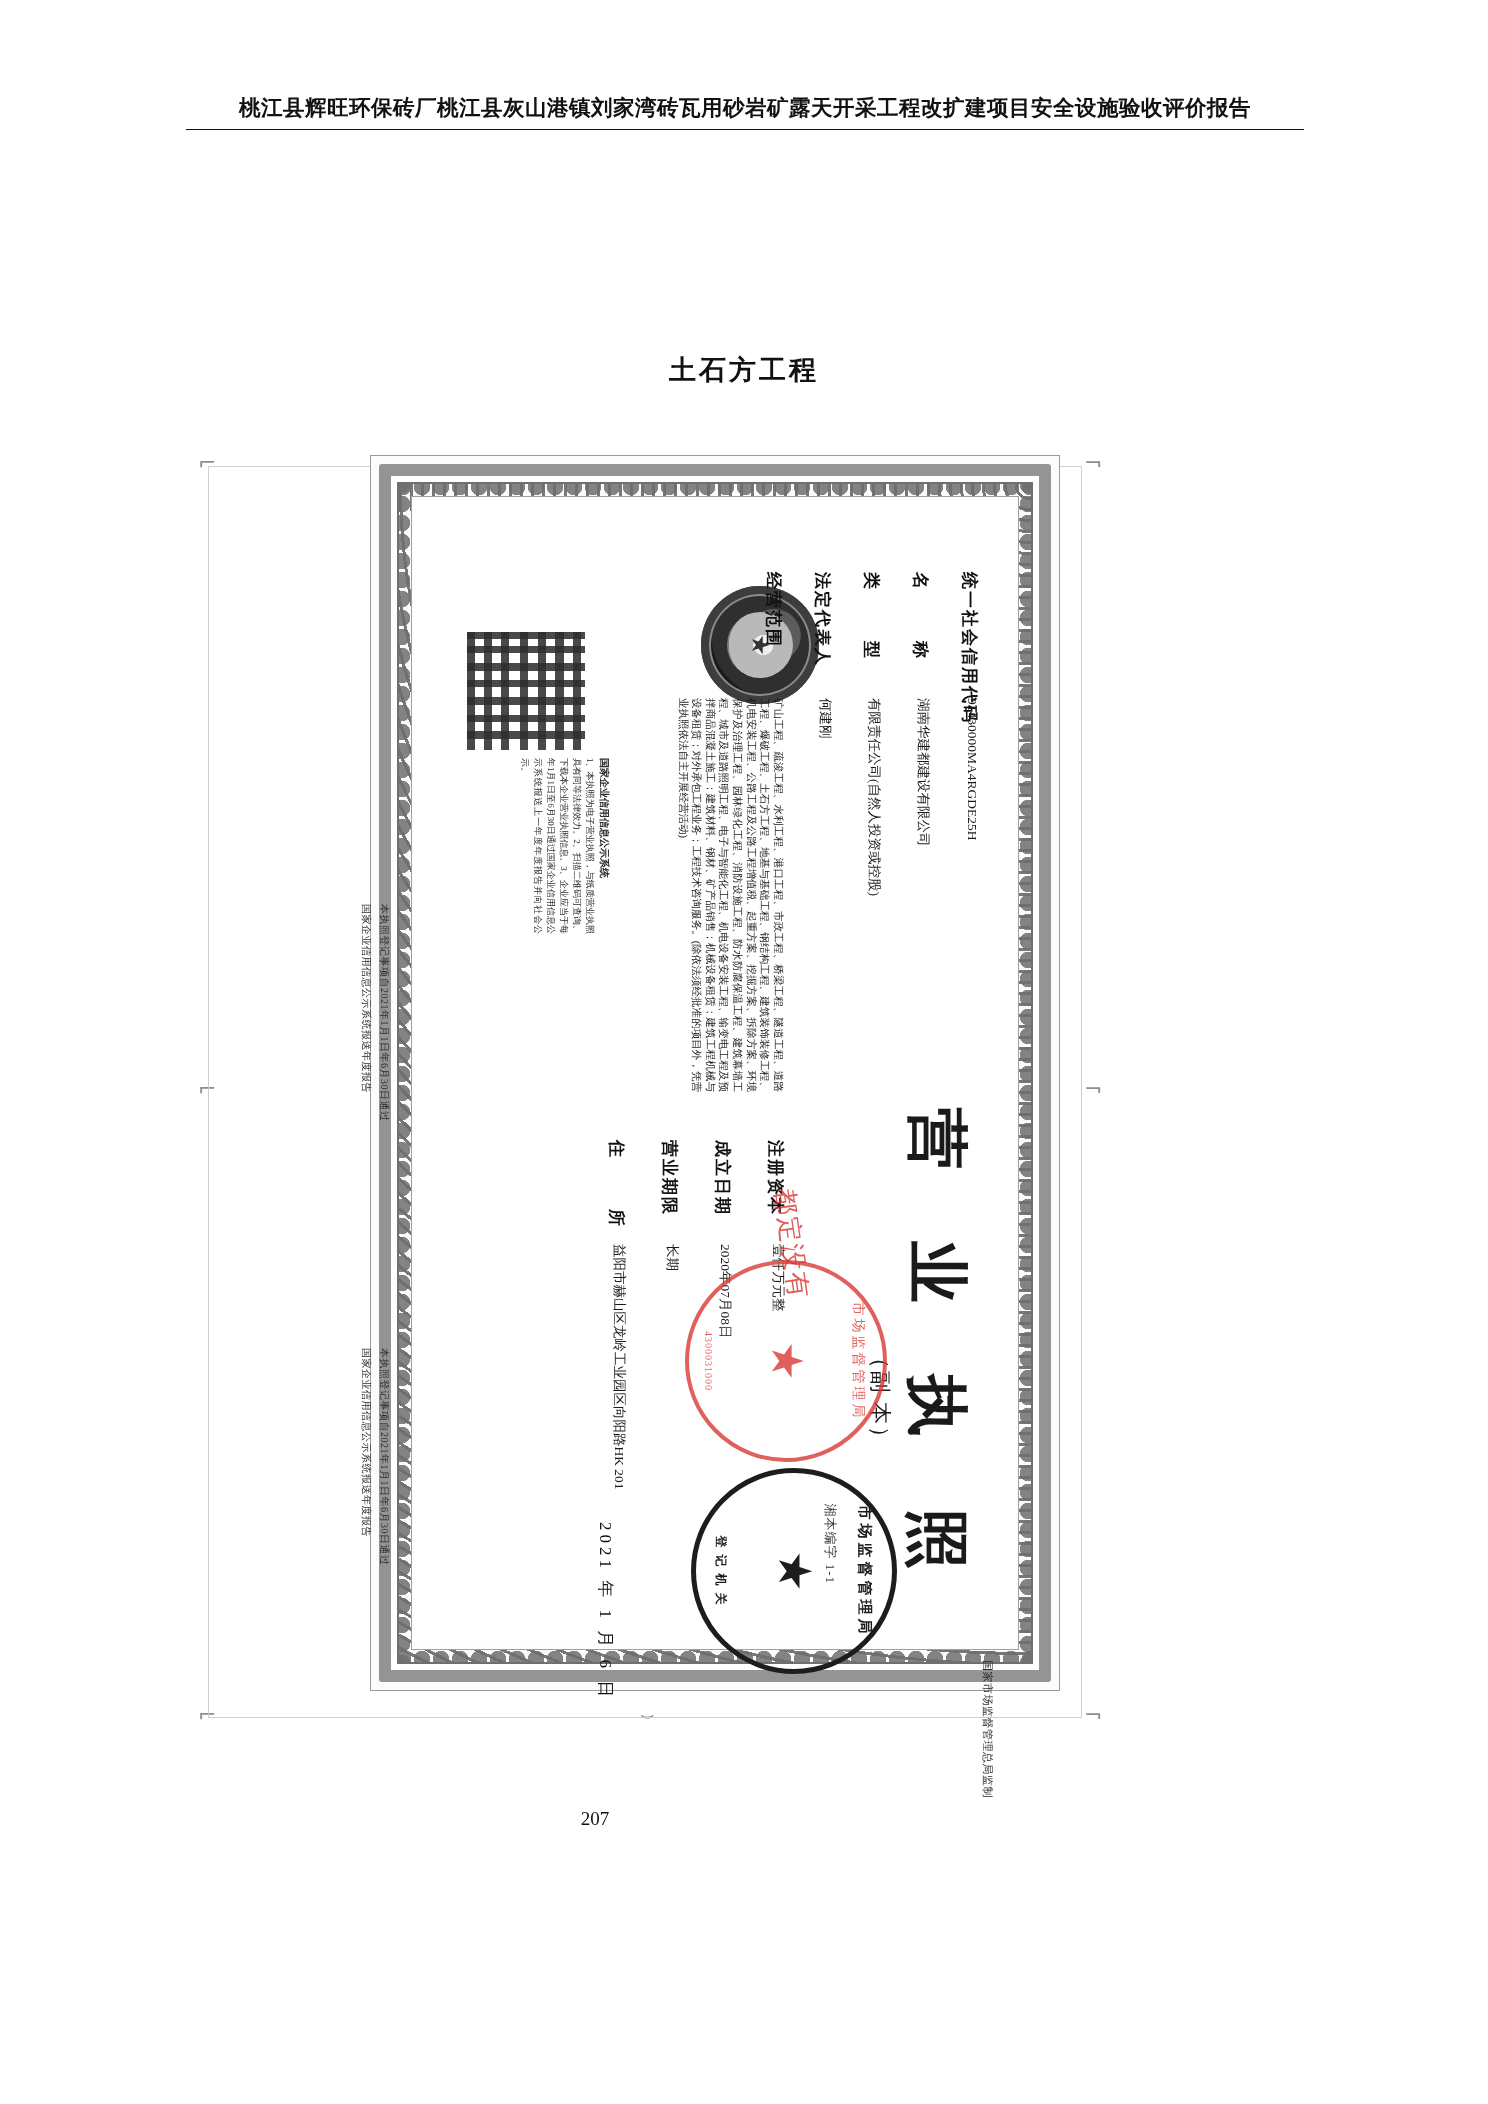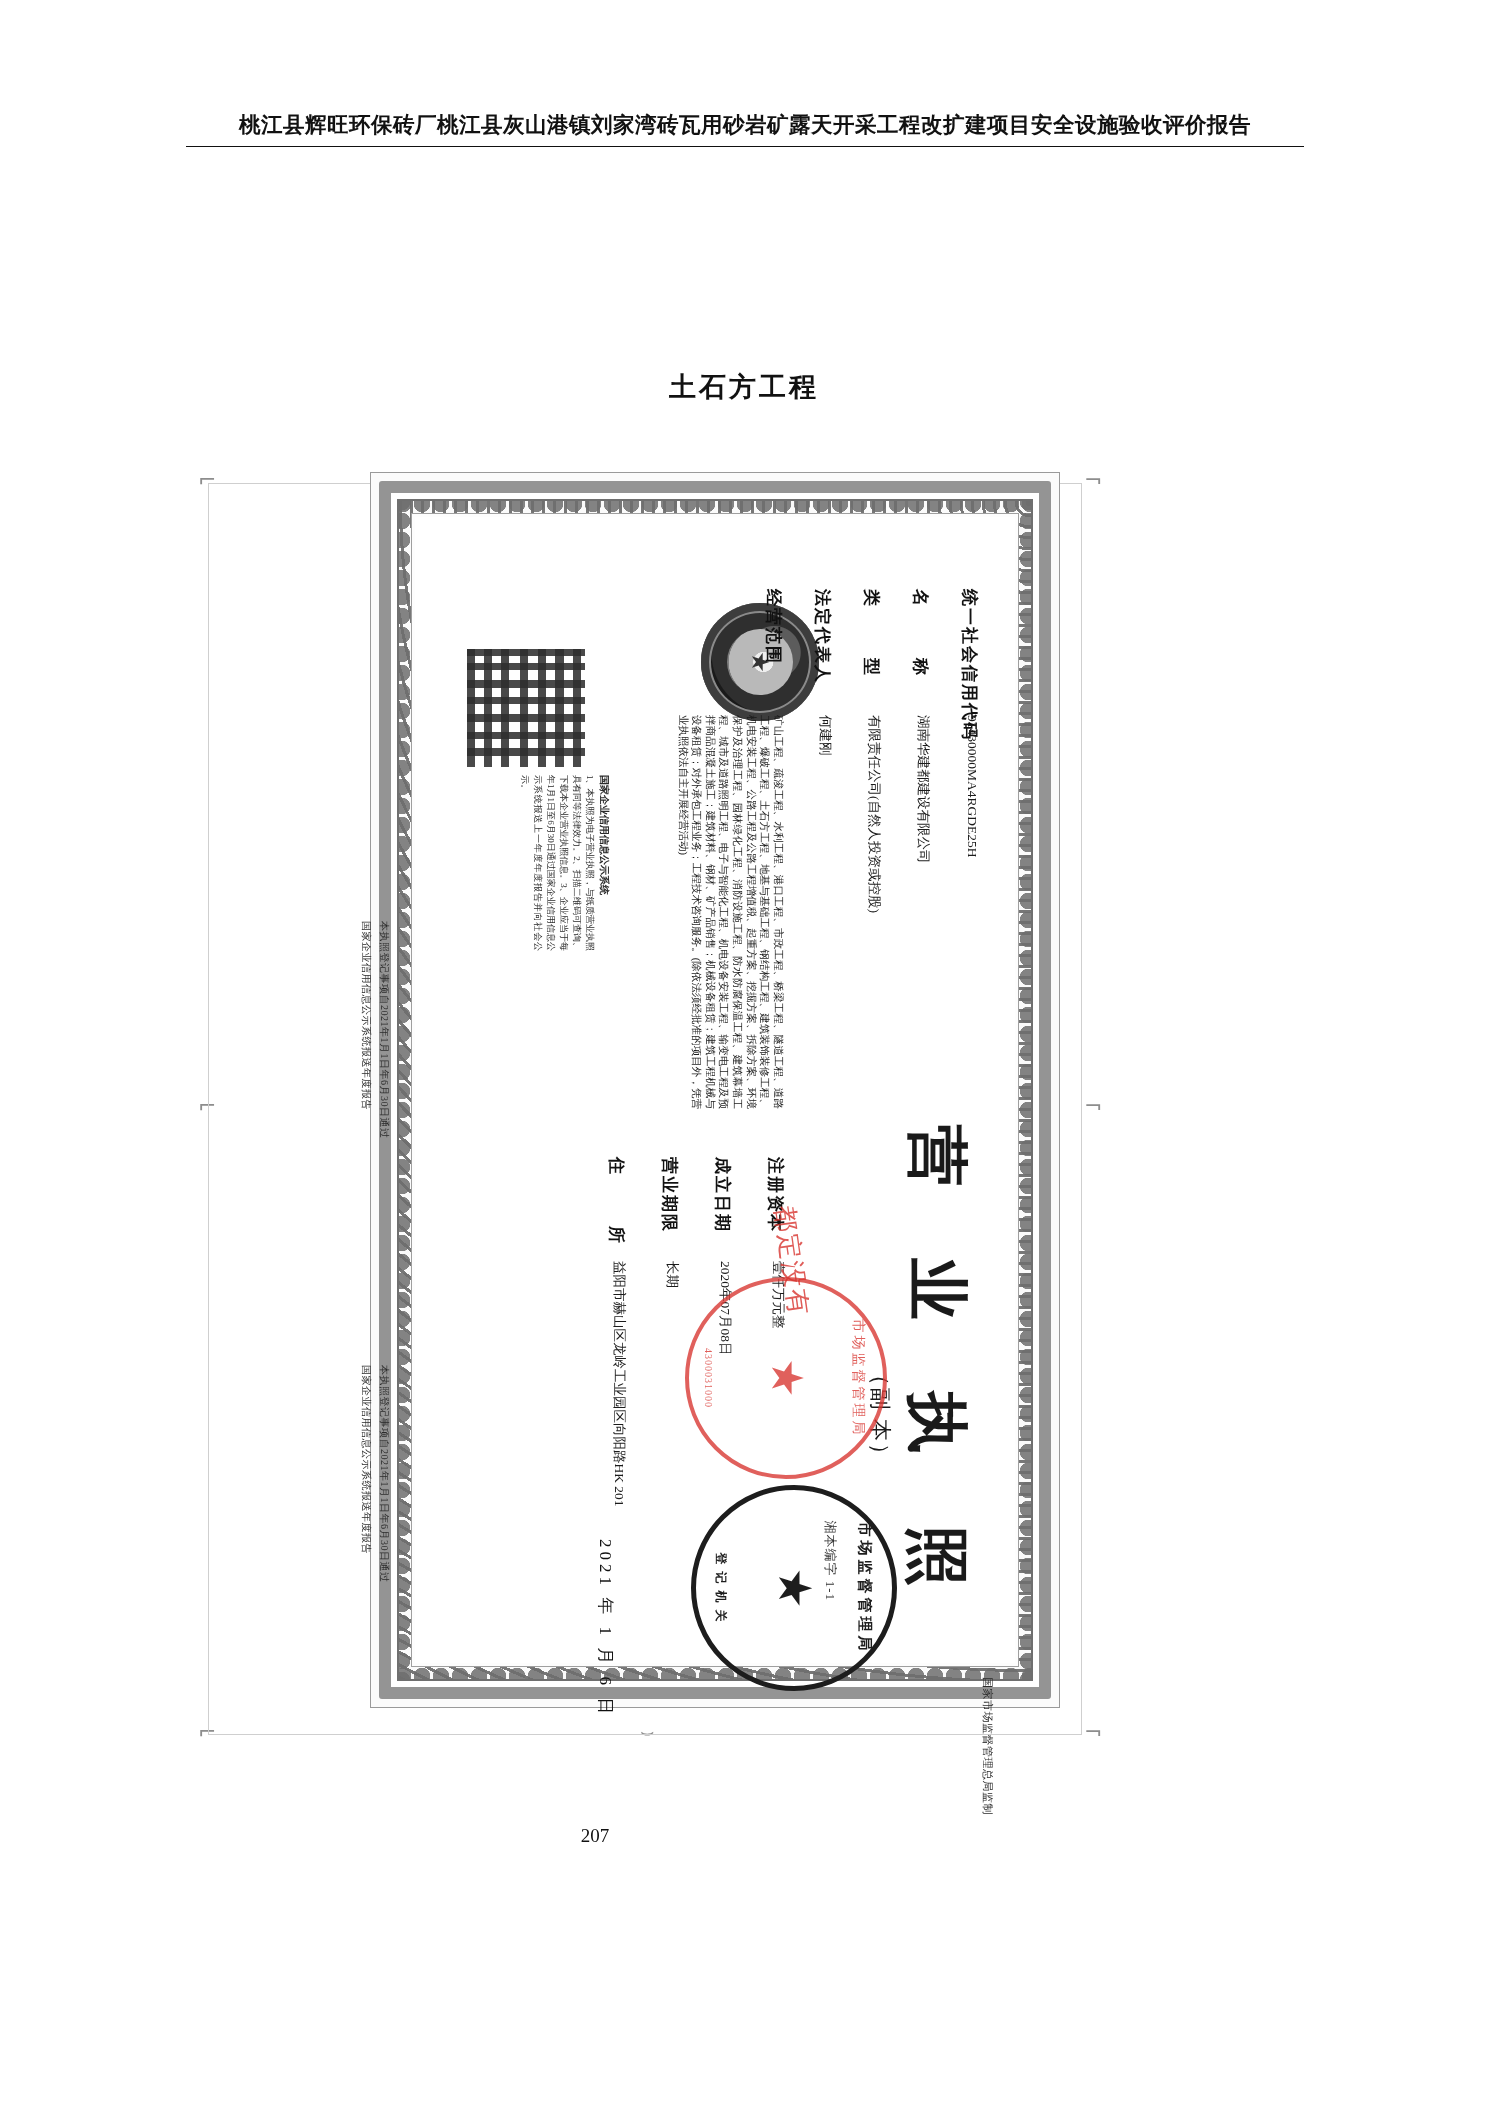--- a/index.html
+++ b/index.html
@@ -11,21 +11,20 @@
     width: 1488px;
     height: 2104px;
     font-family: "Liberation Serif", "DejaVu Serif", serif;
     color: #111;
     position: relative;
     overflow: hidden;
   }
   .page {
     position: absolute;
     inset: 0;
-    margin-top: 17px;
   }
   
   .doc-header {
     position: absolute;
     left: 186px;
     top: 96px;
     width: 1118px;
     text-align: center;
   }
   .doc-header .hdr-text {

